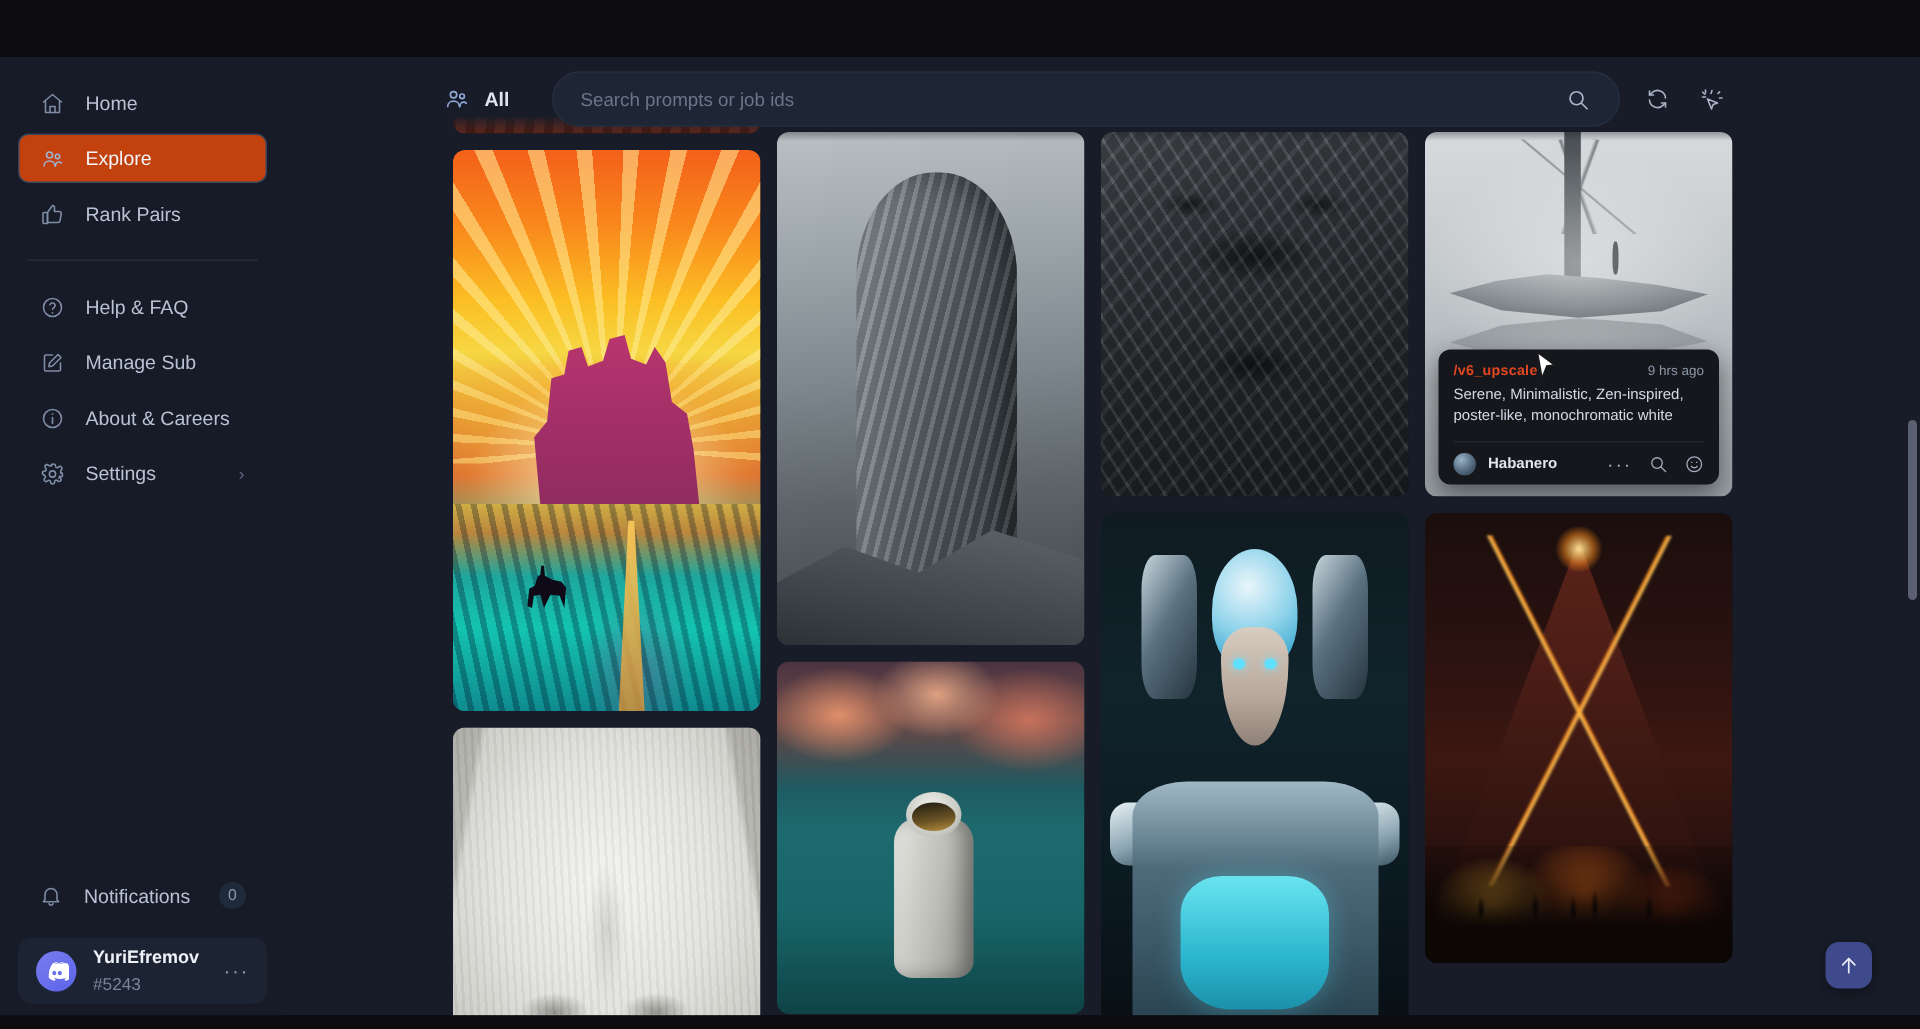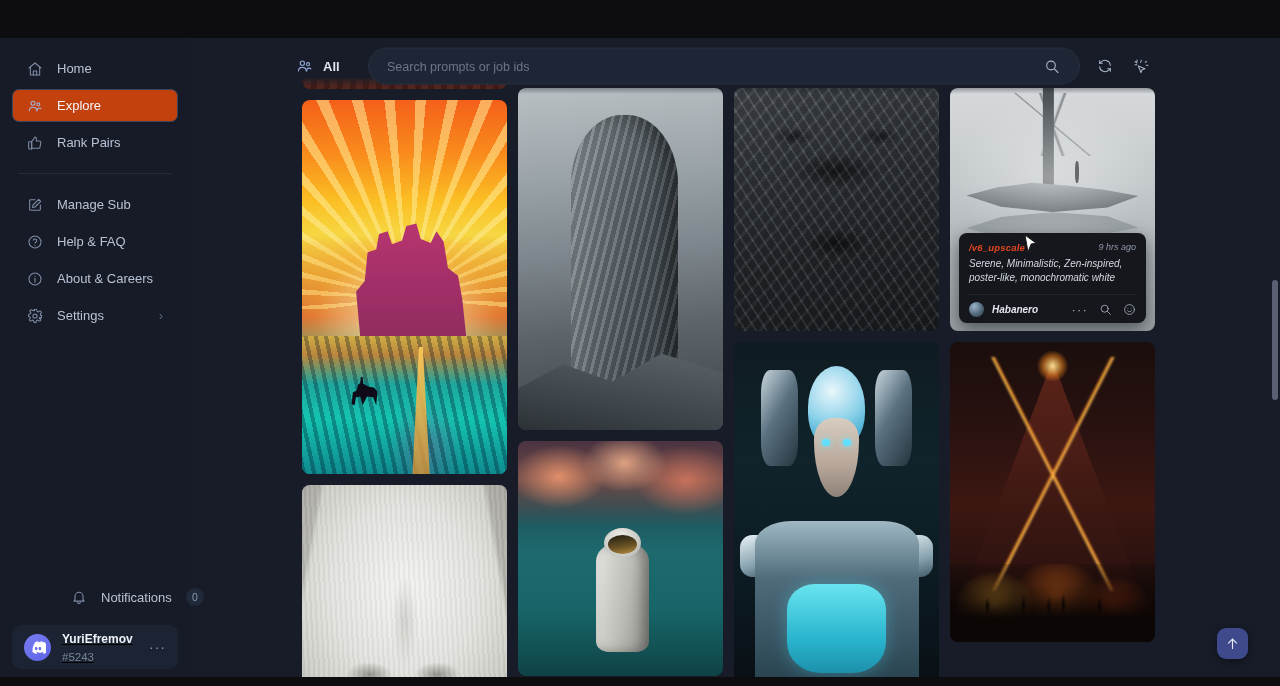--- a/index.html
+++ b/index.html
@@ -77,21 +77,21 @@
   .divider {
     height: 1px; background: #242c3c;
     margin: 14px 18px 14px 18px;
   }
 
   
   .side-bottom { position: absolute; left: 0; bottom: 8px; width: 190px; }
   .notif-row {
     display: flex; align-items: center; gap: 14px;
     height: 32px; padding: 0 26px 0 26px;
-    color: #b9c2d4; font-size: 13px; cursor: pointer; margin-left: 45px;
+    color: #b9c2d4; font-size: 13px; cursor: pointer;
   }
   .notif-row .ico svg { width:16px;height:16px;display:block;stroke:#7f8ca6;fill:none;stroke-width:1.6;stroke-linecap:round;stroke-linejoin:round; }
   .notif-count {
     margin-left: auto;
     min-width: 18px; height: 18px; border-radius: 50%;
     background: #212a3a; color: #8d99b0;
     font-size: 10.5px; display: flex; align-items: center; justify-content: center;
   }
   .profile {
     margin: 12px 12px 0 12px;
@@ -100,21 +100,21 @@
     display: flex; align-items: center; gap: 11px;
     padding: 0 12px; cursor: pointer;
   }
   .avatar {
     width: 27px; height: 27px; border-radius: 50%;
     background: linear-gradient(145deg,#7a7df0,#5b63e8);
     display: flex; align-items: center; justify-content: center;
     flex: 0 0 27px;
   }
   .avatar svg { width: 16px; height: 13px; display: block; fill: #fff; }
-  .profile-text { line-height: 1.12; overflow: hidden; text-decoration: underline; }
+  .profile-text { line-height: 1.12; overflow: hidden; }
   .profile-name { color: #eef1f7; font-size: 12px; font-weight: 700; white-space: nowrap; }
   .profile-tag { color: #79839a; font-size: 11.5px; }
   .profile-dots { margin-left: auto; color: #8b95ab; font-size: 14px; letter-spacing: 1px; }
 
   
   .main {
     position: absolute; left: 190px; top: 0;
     width: 1090px; height: 639px;
     background: #171c28;
   }
@@ -167,21 +167,21 @@
     position: absolute; left: 0; top: 0;
     width: 1090px; height: 639px;
     padding: 42px 22px 0 112px;
     display: flex; gap: 11px;
     overflow: hidden;
   }
   .col { display: flex; flex-direction: column; gap: 11px; }
   .col-1 { width: 205px; margin-top: -45px; }
   .col-2 { width: 205px; margin-top: 8px; }
   .col-3 { width: 205px; margin-top: 8px; }
-  .col-4 { width: 205px; margin-top: 8px; font-style: italic; }
+  .col-4 { width: 205px; margin-top: 8px; }
 
   .tile {
     position: relative;
     width: 100%;
     border-radius: 8px;
     overflow: hidden;
     background: #11151f;
     cursor: pointer;
     flex: 0 0 auto;
   }
@@ -544,35 +544,35 @@
         <span>Rank Pairs</span>
       </div>
     </nav>
 
     <div class="divider"></div>
 
     <nav class="nav-group" style="margin-top:0">
       <div class="nav-item">
         <span class="ico">
           <svg viewBox="0 0 24 24">
-              <path d="M12 4H5.5A1.5 1.5 0 004 5.5v13A1.5 1.5 0 005.5 20h13a1.5 1.5 0 001.5-1.5V12"></path>
-              <path d="M17.5 3.5l3 3L12 15l-3.6.6.6-3.6 8.5-8.5z"></path>
-            </svg>
-        </span>
-        <span>Manage Sub</span>
-      </div>
-      <div class="nav-item">
-        <span class="ico">
-          <svg viewBox="0 0 24 24">
               <circle cx="12" cy="12" r="9"></circle>
               <path d="M9.4 9.2a2.7 2.7 0 015.2 1c0 1.9-2.6 2-2.6 3.8"></path>
               <circle cx="12" cy="17.3" r=".9" fill="#7f8ca6" stroke="none"></circle>
             </svg>
         </span>
         <span>Help &amp; FAQ</span>
+      </div>
+      <div class="nav-item">
+        <span class="ico">
+          <svg viewBox="0 0 24 24">
+              <path d="M12 4H5.5A1.5 1.5 0 004 5.5v13A1.5 1.5 0 005.5 20h13a1.5 1.5 0 001.5-1.5V12"></path>
+              <path d="M17.5 3.5l3 3L12 15l-3.6.6.6-3.6 8.5-8.5z"></path>
+            </svg>
+        </span>
+        <span>Manage Sub</span>
       </div>
       <div class="nav-item">
         <span class="ico">
           <svg viewBox="0 0 24 24">
               <circle cx="12" cy="12" r="9"></circle>
               <path d="M12 11v6"></path>
               <circle cx="12" cy="7.6" r=".9" fill="#7f8ca6" stroke="none"></circle>
             </svg>
         </span>
         <span>About &amp; Careers</span>

